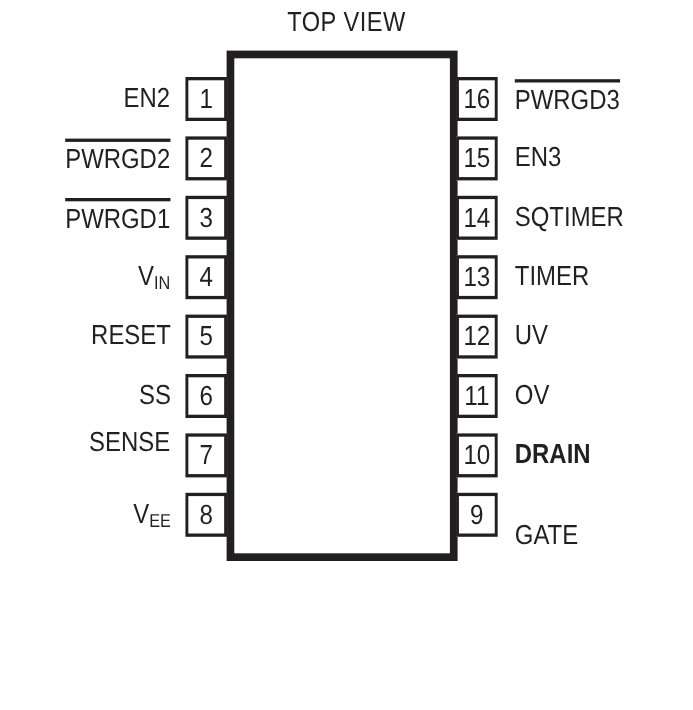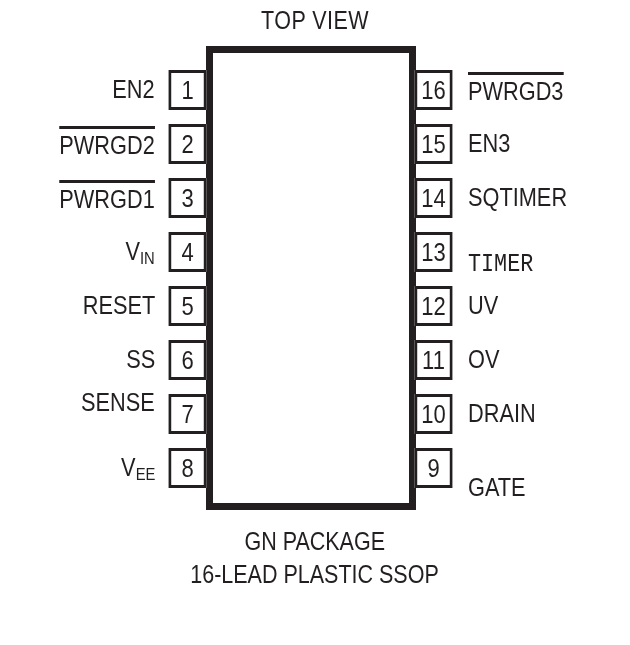--- a/index.html
+++ b/index.html
@@ -157,31 +157,25 @@
       <div class="pin-label left" style="top: 453px; text-align: right;"><span class="txt"><span>V</span><sub class="sb">EE</sub></span></div>
     </div>
   <div id="right-col">
       <div class="pin-box right" style="top: 70px;">16</div>
       <div class="pin-label right" style="top: 75px;"><span class="txt"><span class="ovl">PWRGD3</span></span></div>
       <div class="pin-box right" style="top: 124px;">15</div>
       <div class="pin-label right" style="top: 129px; text-align: center;"><span class="txt">EN3</span></div>
       <div class="pin-box right" style="top: 178px;">14</div>
       <div class="pin-label right" style="top: 183px;"><span class="txt">SQTIMER</span></div>
       <div class="pin-box right" style="top: 232px;">13</div>
-      <div class="pin-label right" style="top: 251px; font-family: Liberation Mono, monospace;"><span class="txt">TIMER</span></div>
+      <div class="pin-label right" style="top: 237px;"><span class="txt">TIMER</span></div>
       <div class="pin-box right" style="top: 286px;">12</div>
       <div class="pin-label right" style="top: 291px;"><span class="txt">UV</span></div>
       <div class="pin-box right" style="top: 340px;">11</div>
       <div class="pin-label right" style="top: 345px;"><span class="txt">OV</span></div>
       <div class="pin-box right" style="top: 394px;">10</div>
-      <div class="pin-label right" style="top: 399px;"><span class="txt">DRAIN</span></div>
+      <div class="pin-label right" style="top: 399px; font-weight: bold;"><span class="txt">DRAIN</span></div>
       <div class="pin-box right" style="top: 448px;">9</div>
       <div class="pin-label right" style="top: 473px;"><span class="txt">GATE</span></div>
     </div>
 
-  <div class="caption cap1">
-    <span class="txt">GN PACKAGE</span>
-  </div>
-  <div class="caption cap2">
-    <span class="txt">16-LEAD PLASTIC SSOP</span>
-  </div>
 
 </div>
 
 </body></html>

